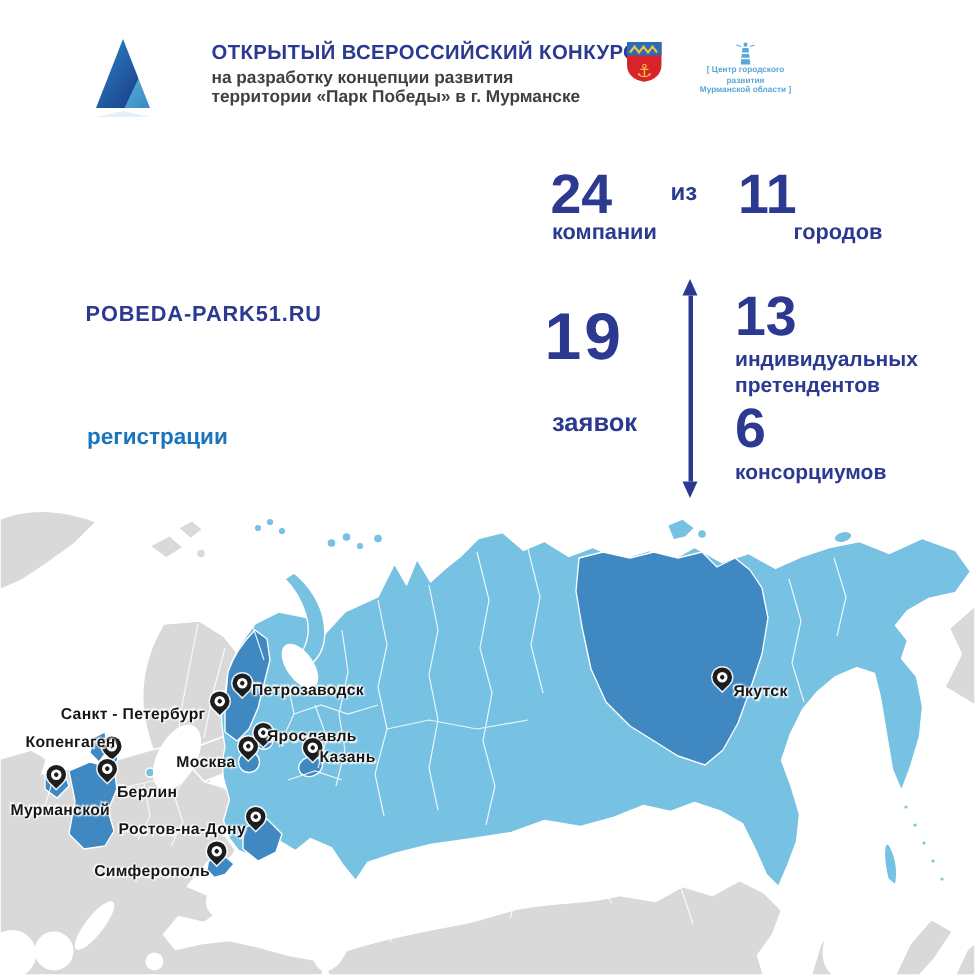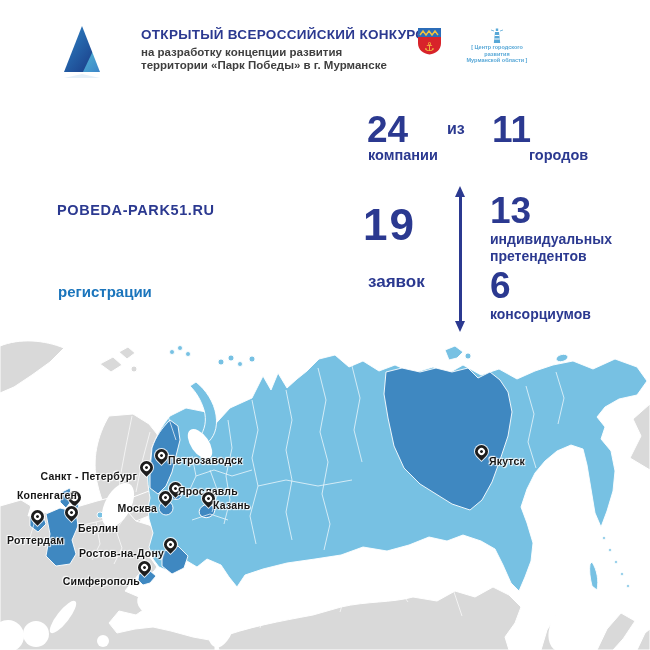--- a/index.html
+++ b/index.html
@@ -233,21 +233,21 @@
     <div class="city" style="left:74px;top:187px">
       <span class="pin"></span>
       <span class="city-label" style="left:-57px;top:-18px">Копенгаген</span>
     </div>
     <div class="city" style="left:71px;top:202px">
       <span class="pin"></span>
       <span class="city-label" style="left:7px;top:0px">Берлин</span>
     </div>
     <div class="city" style="left:37px;top:206px">
       <span class="pin"></span>
-      <span class="city-label" style="left:-30px;top:8px">Роттердам</span>
+      <span class="city-label" style="left:-30px;top:8px">Мурманской</span>
     </div>
     <div class="city" style="left:165px;top:187px">
       <span class="pin"></span>
       <span class="city-label r" style="right:8px;top:-5px">Москва</span>
     </div>
     <div class="city" style="left:175px;top:178px">
       <span class="pin"></span>
       <span class="city-label" style="left:3px;top:-13px">Ярославль</span>
     </div>
     <div class="city" style="left:208px;top:188px">

